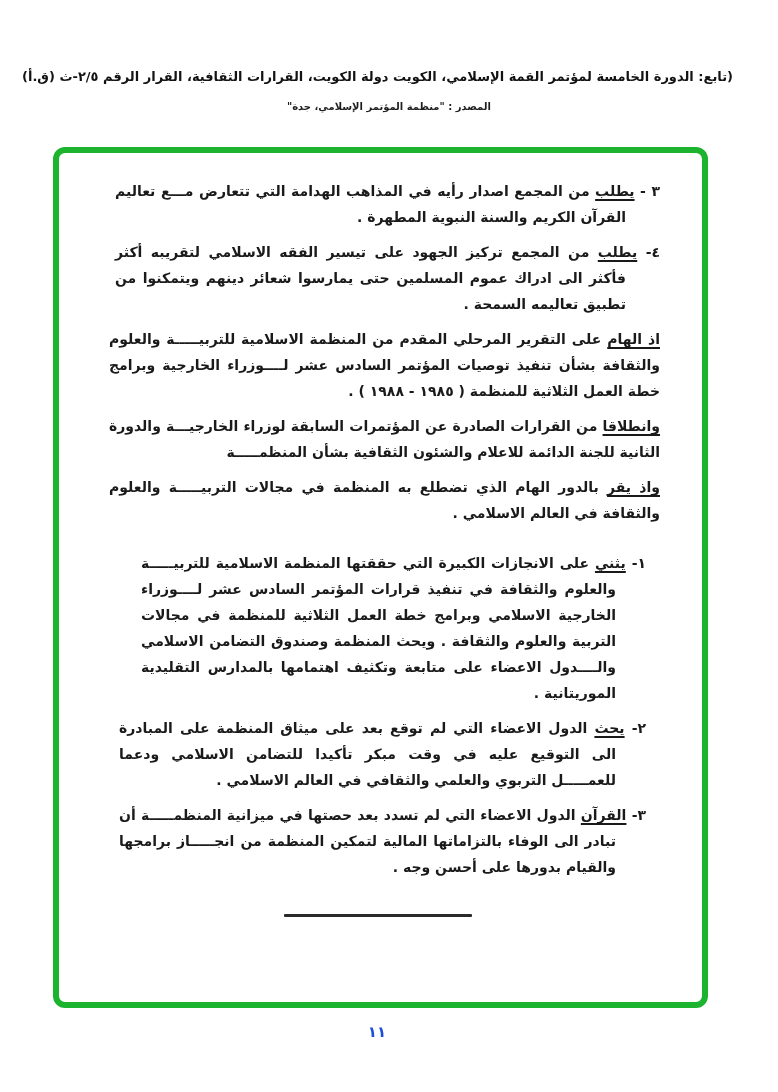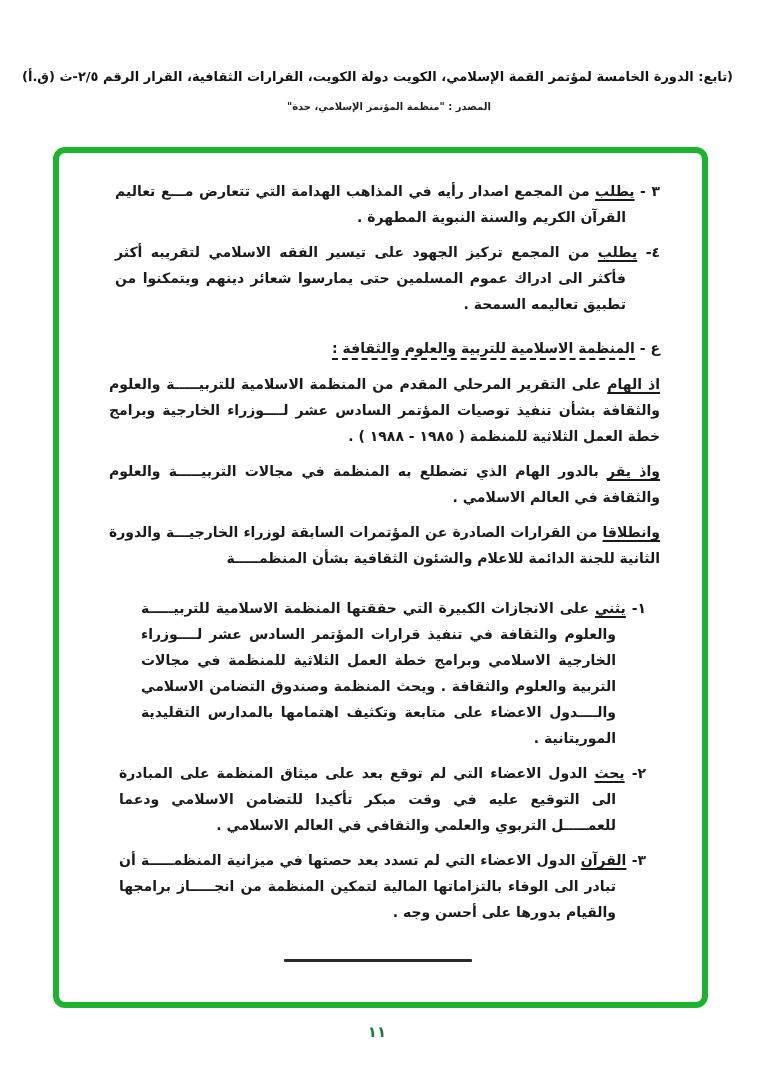--- a/index.html
+++ b/index.html
@@ -37,44 +37,43 @@
   }
   .res{padding-right:30px;text-indent:-30px;margin-left:10px;margin-right:14px;}
   .gap-before{margin-top:18px;}
   .big-gap-before{margin-top:24px;margin-left:32px;}
   .footer-rule{
     width:188px;height:3px;background:#2a2a2a;
     margin:34px 188px 0 auto;border-radius:1px;
   }
   .page-number{
     position:absolute;top:1023px;left:0;right:24px;
-    text-align:center;font-size:15px;font-weight:700;color:#15803d;
+    text-align:center;font-size:15px;font-weight:700;color:#1d4ed8;
     letter-spacing:2px;
   }
 </style>
 </head>
 <body>
 
 <div class="header1">(تابع: الدورة الخامسة لمؤتمر القمة الإسلامي، الكويت دولة الكويت، القرارات الثقافية، القرار الرقم ٢/٥-ث (ق.أ)</div>
 <div class="header2">المصدر : "منظمة المؤتمر الإسلامي، جدة"</div>
 
 <div class="frame">
   <div class="content">
 
     <p class="para item"><span class="num">٣ -</span> <span class="lead">يطلب</span> <span>من المجمع اصدار رأيه في المذاهب الهدامة التي تتعارض مـــع تعاليم القرآن الكريم والسنة النبوية المطهرة .</span></p>
 
     <p class="para item"><span class="num">٤-</span> <span class="lead">يطلب</span> <span>من المجمع تركيز الجهود على تيسير الفقه الاسلامي لتقريبه أكثر فأكثر الى ادراك عموم المسلمين حتى يمارسوا شعائر دينهم ويتمكنوا من تطبيق تعاليمه السمحة .</span></p>
 
-    <p class="para section-heading gap-before"><span class="num">ع -</span> <span class="title">المنظمة الاسلامية للتربية والعلوم والثقافة :</span></p>
 
     <p class="para"><span class="lead">اذ الهام</span> <span>على التقرير المرحلي المقدم من المنظمة الاسلامية للتربيـــــة والعلوم والثقافة بشأن تنفيذ توصيات المؤتمر السادس عشر لــــوزراء الخارجية وبرامج خطة العمل الثلاثية للمنظمة ( ١٩٨٥ - ١٩٨٨ ) .</span></p>
 
+    <p class="para"><span class="lead">وانطلاقا</span> <span>من القرارات الصادرة عن المؤتمرات السابقة لوزراء الخارجيـــة والدورة الثانية للجنة الدائمة للاعلام والشئون الثقافية بشأن المنظمـــــة</span></p>
+
     <p class="para"><span class="lead">واذ يقر</span> <span>بالدور الهام الذي تضطلع به المنظمة في مجالات التربيـــــة والعلوم والثقافة في العالم الاسلامي .</span></p>
-
-    <p class="para"><span class="lead">وانطلاقا</span> <span>من القرارات الصادرة عن المؤتمرات السابقة لوزراء الخارجيـــة والدورة الثانية للجنة الدائمة للاعلام والشئون الثقافية بشأن المنظمـــــة</span></p>
 
     <p class="para res big-gap-before"><span class="num">١-</span> <span class="lead">يثني</span> <span>على الانجازات الكبيرة التي حققتها المنظمة الاسلامية للتربيـــــة والعلوم والثقافة في تنفيذ قرارات المؤتمر السادس عشر لــــوزراء الخارجية الاسلامي وبرامج خطة العمل الثلاثية للمنظمة في مجالات التربية والعلوم والثقافة . ويحث المنظمة وصندوق التضامن الاسلامي والــــدول الاعضاء على متابعة وتكثيف اهتمامها بالمدارس التقليدية الموريتانية .</span></p>
 
     <p class="para res"><span class="num">٢-</span> <span class="lead">يحث</span> <span>الدول الاعضاء التي لم توقع بعد على ميثاق المنظمة على المبادرة الى التوقيع عليه في وقت مبكر تأكيدا للتضامن الاسلامي ودعما للعمـــــل التربوي والعلمي والثقافي في العالم الاسلامي .</span></p>
 
     <p class="para res"><span class="num">٣-</span> <span class="lead">القرآن</span> <span>الدول الاعضاء التي لم تسدد بعد حصتها في ميزانية المنظمـــــة أن تبادر الى الوفاء بالتزاماتها المالية لتمكين المنظمة من انجـــــاز برامجها والقيام بدورها على أحسن وجه .</span></p>
 
 
     <div class="footer-rule"></div>
   </div>

